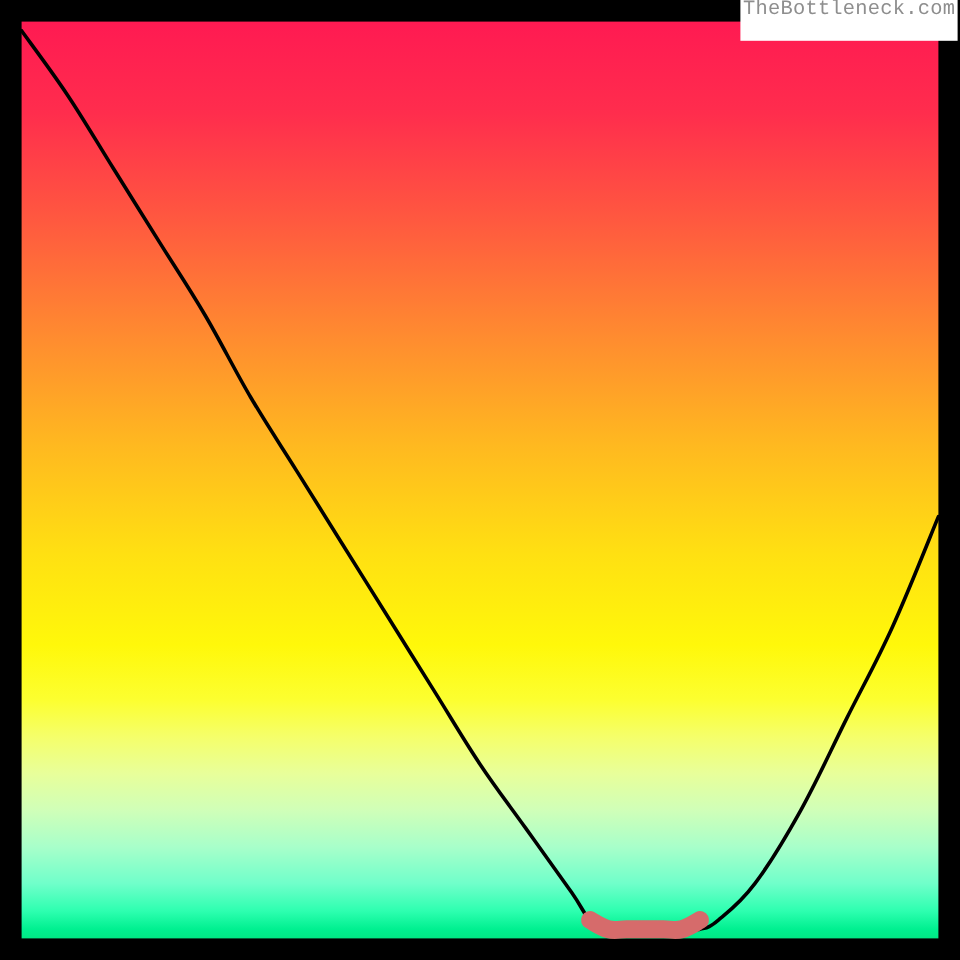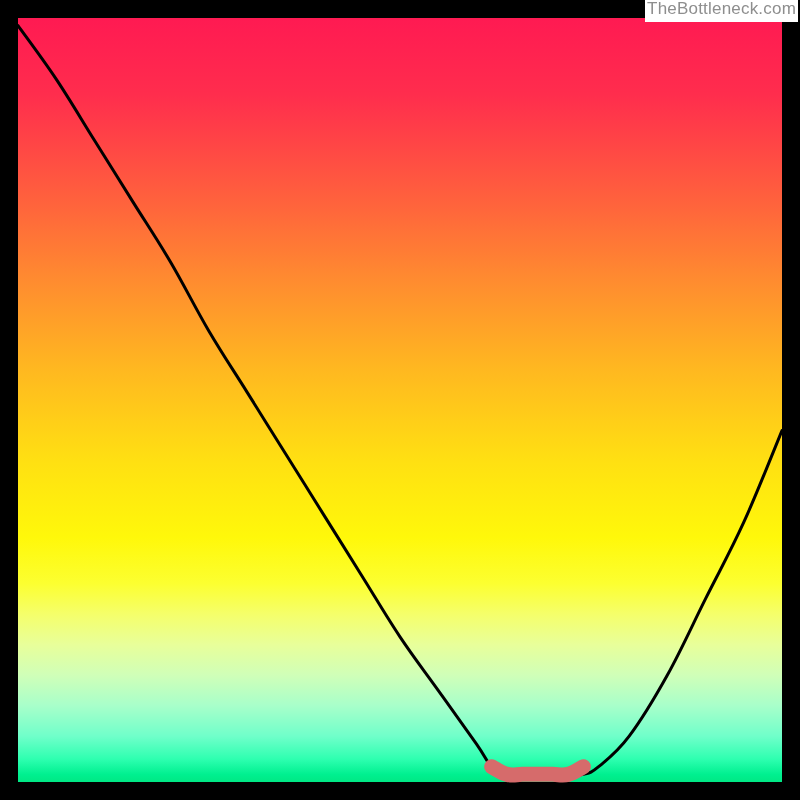--- a/index.html
+++ b/index.html
@@ -32,23 +32,23 @@
       #70ffca 94%,
       #2effb0 97%,
       #00f090 99%,
       #00e884 100%
     );
   }
   .watermark {
     position: absolute;
     top: 0px;
     right: 2px;
-    height: 22px;
+    height: 34px;
     line-height: 18px;
-    font-family: Liberation Sans, sans-serif;
+    font-family: Liberation Mono, monospace;
     font-size: 17px;
     color: #8e8e8e;
     letter-spacing: 0.2px;
     background: #fff;
     padding: 0 2px;
   }
   svg.curve {
     position: absolute;
     left: 0; top: 0;
     width: 100%; height: 100%;

